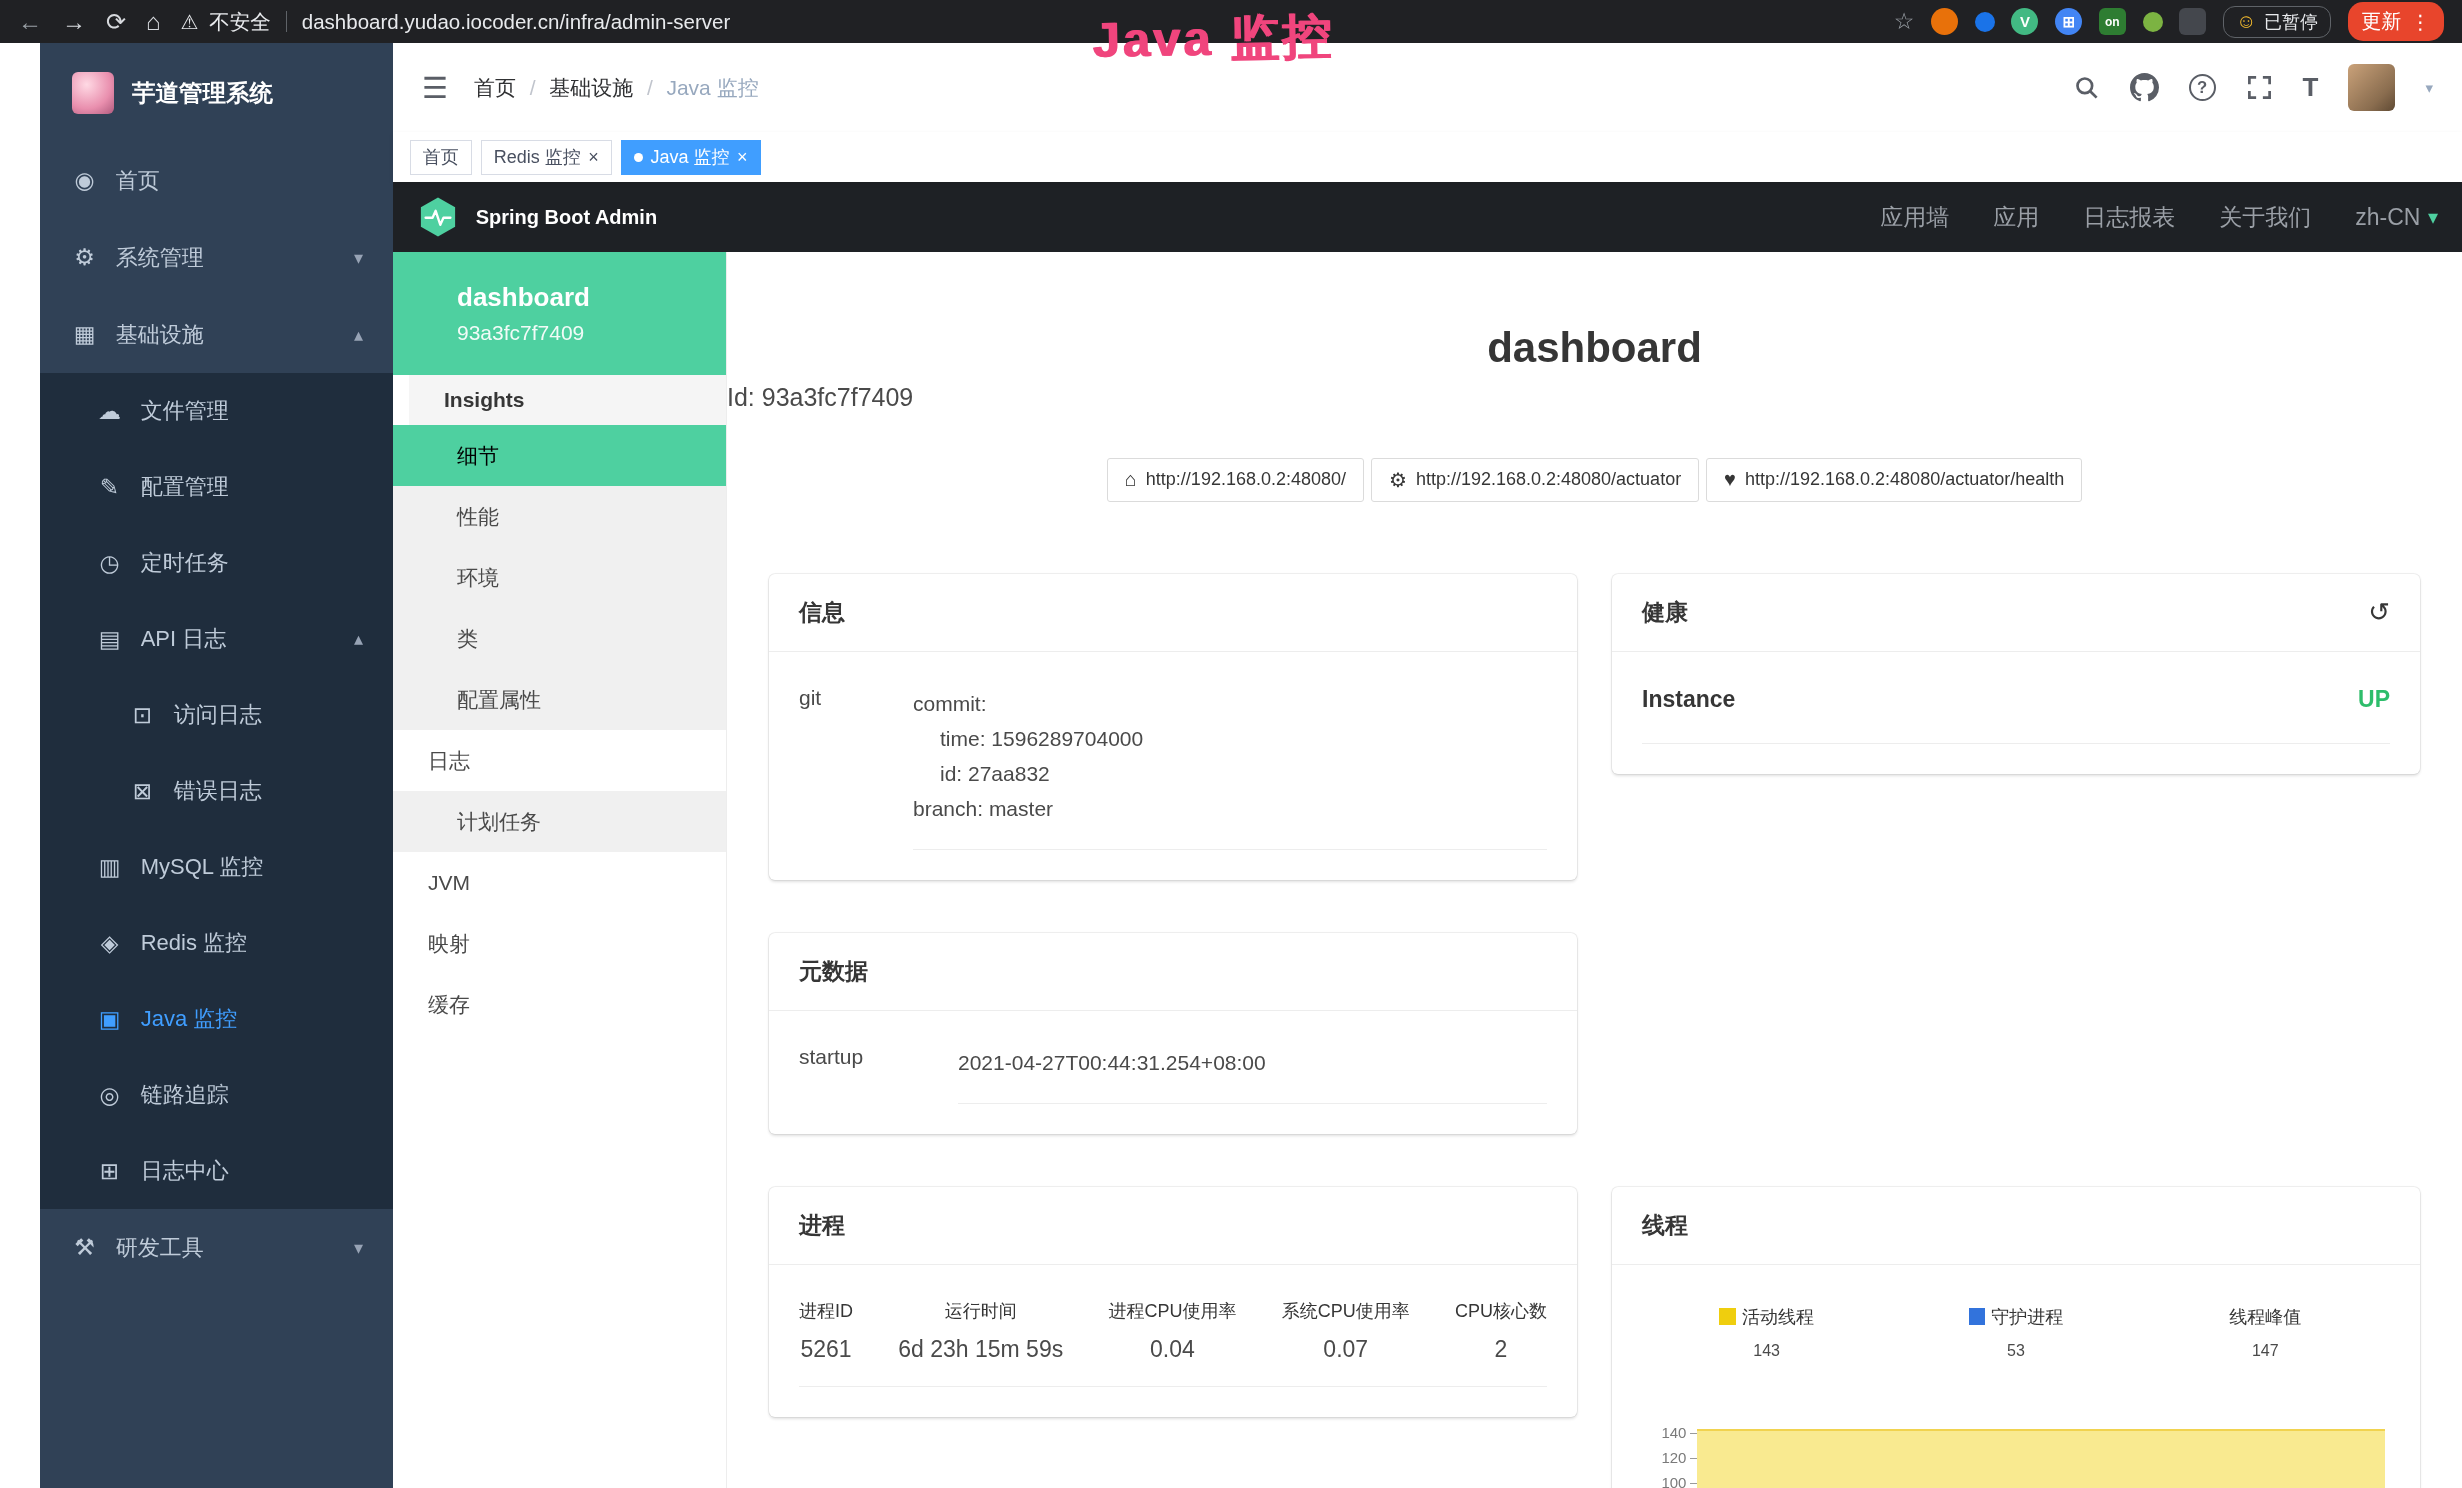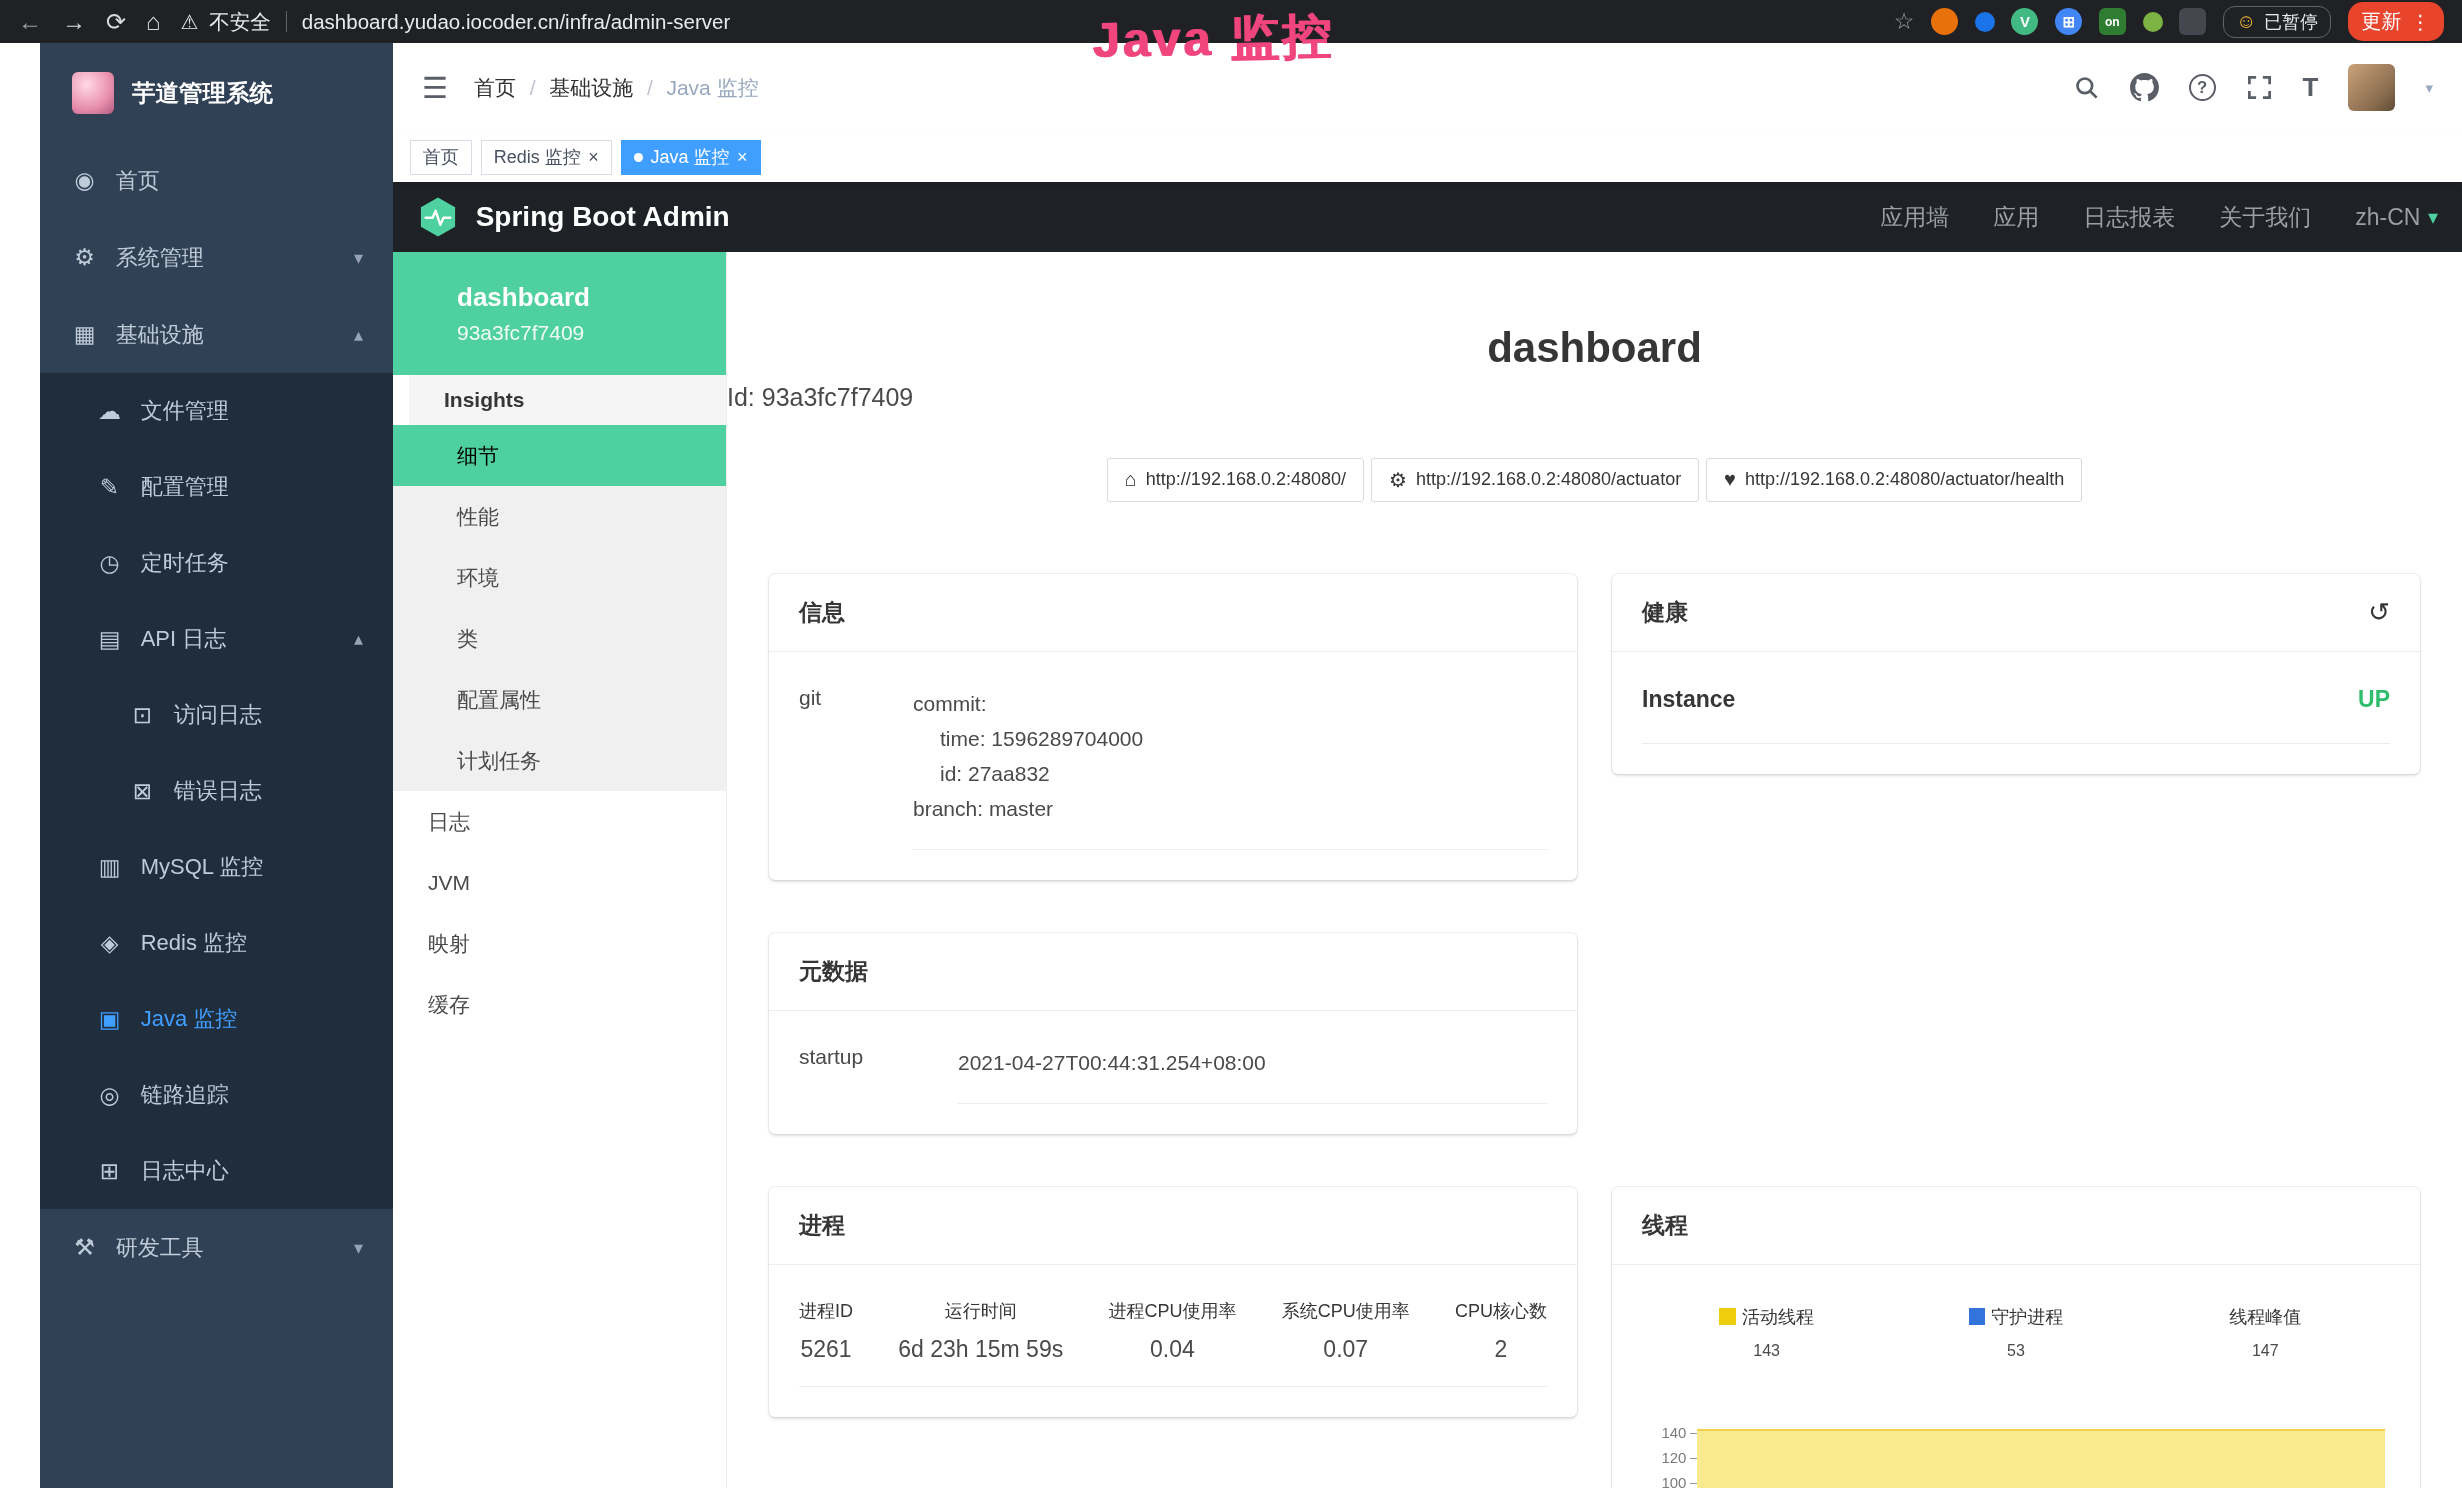--- a/index.html
+++ b/index.html
@@ -62,21 +62,21 @@
 
   .tagbar { height:50px; background:#fff; display:flex; align-items:center; padding:0 16.7px; gap:9px; box-shadow:0 1.5px 4.6px rgba(0,0,0,.08); position:relative; z-index:2; }
   .tag { height:35px; padding:0 12px; border:0.8px solid #d8dce5; background:#fff; font-size:18px; color:#495060; display:inline-flex; align-items:center; gap:7.6px; cursor:pointer; }
   .tag .dot { width:9px; height:9px; border-radius:50%; background:#fff; }
   .tag.active { background:#409eff; border-color:#409eff; color:#fff; }
   .tag-close { font-size:18px; line-height:1; }
 
   
   .sba { flex:1; min-height:0; display:flex; flex-direction:column; }
   .sba-header { height:70px; background:#1e2125; display:flex; align-items:center; padding:0 24px; gap:16.7px; flex-shrink:0; }
-  .sba-brand { color:#fff; font-size:28px; font-weight:bold;text-align:right; }
+  .sba-brand { color:#fff; font-size:20px; font-weight:bold;text-align:right; }
   .sba-nav { margin-left:auto; display:flex; align-items:center; gap:44px; font-size:23px; color:#9a9fa6; }
   .sba-nav .item { cursor:pointer; }
   .locale { display:flex; align-items:center; gap:7.6px; cursor:pointer; }
   .locale-caret { color:#4ed0a0; font-size:20px; }
 
   .sba-body { flex:1; min-height:0; display:flex; }
   .sba-side { width:334px; flex-shrink:0; border-right:0.8px solid #ededed; background:#fff; }
   .instance-header { height:123px; background:#4ed0a0; color:#fff; display:flex; flex-direction:column; justify-content:center; padding-left:64px; gap:7.6px; cursor:pointer; }
   .instance-name { font-size:26px; font-weight:bold; }
   .instance-id { font-size:21px; opacity:.92; }
@@ -319,22 +319,22 @@
             <div class="instance-header">
               <span class="instance-name">dashboard</span>
               <span class="instance-id">93a3fc7f7409</span>
             </div>
             <div class="group-label">Insights</div>
             <a class="side-item sub active">细节</a>
             <a class="side-item sub">性能</a>
             <a class="side-item sub">环境</a>
             <a class="side-item sub">类</a>
             <a class="side-item sub">配置属性</a>
+            <a class="side-item root">日志</a>
             <a class="side-item sub">计划任务</a>
-            <a class="side-item root">日志</a>
             <a class="side-item root">JVM</a>
             <a class="side-item root">映射</a>
             <a class="side-item root">缓存</a>
           </nav>
 
           <main class="sba-main">
             <h1 class="app-title">dashboard</h1>
             <div class="app-id">Id: 93a3fc7f7409</div>
 
             <div class="links">

